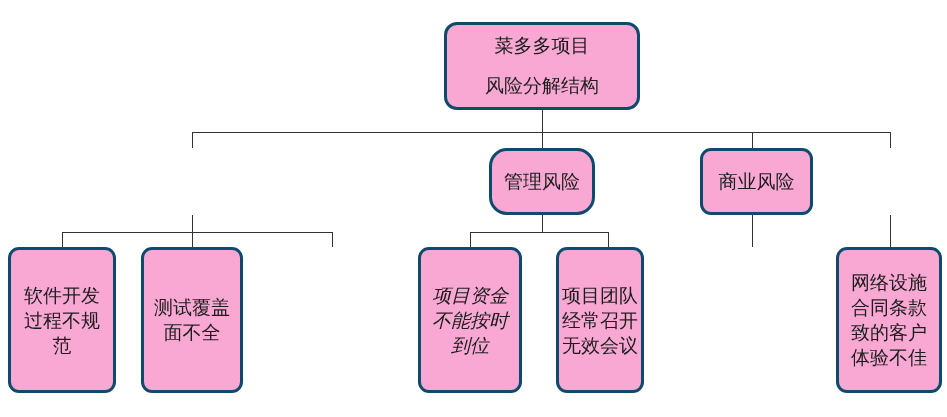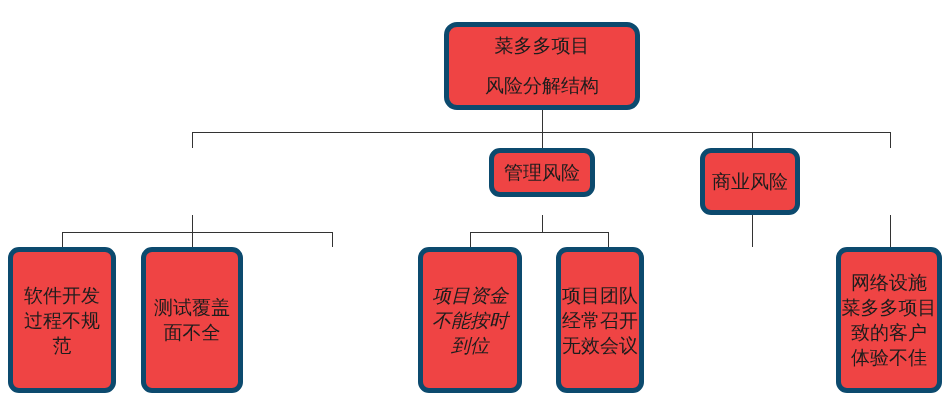--- a/index.html
+++ b/index.html
@@ -12,35 +12,35 @@
     width: 947px;
     height: 417px;
     background: #ffffff;
     overflow: hidden;
     font-family: "Liberation Serif", "DejaVu Serif", serif;
     color: #1d1d1d;
   }
   .node {
     position: absolute;
     box-sizing: border-box;
-    border: 5px solid #0c4a6e;
+    border: 3px solid #0c4a6e;
     border-radius: 11px;
-    background: #ef4444;
+    background: #f9a8d4;
     display: flex;
     align-items: center;
     justify-content: center;
     text-align: center;
     font-size: 19px;
     white-space: pre-line;
     line-height: 25px;
   }
   .node.root   { left: 444px; top: 22px;  width: 196px; height: 88px; line-height: 40px; border-radius: 13px; }
   .node.tech   { left: 137px; top: 148px; width: 110px; height: 67px; }
-  .node.mgmt   { left: 489px; top: 148px; width: 106px; height: 49px; }
-  .node.biz    { left: 700px; top: 148px; width: 100px; height: 67px; }
+  .node.mgmt   { left: 489px; top: 148px; width: 106px; height: 67px; border-radius: 18px; }
+  .node.biz    { left: 700px; top: 148px; width: 113px; height: 67px; }
   .node.ext    { left: 839px; top: 148px; width: 103px; height: 67px; }
   .node.leaf1  { left: 8px;   top: 247px; width: 108px; height: 146px; }
   .node.leaf2  { left: 141px; top: 247px; width: 102px; height: 146px; }
   .node.leaf3  { left: 282px; top: 247px; width: 101px; height: 146px; }
   .node.leaf4  { left: 418px; top: 247px; width: 104px; height: 146px; font-style: italic; }
   .node.leaf5  { left: 556px; top: 247px; width: 88px; height: 146px; }
   .node.leaf6  { left: 700px; top: 247px; width: 105px; height: 146px; }
   .node.leaf7  { left: 836px; top: 247px; width: 106px; height: 146px; }
 
   .vline, .hline {
@@ -127,18 +127,18 @@
 不能按时
 到位</span>
   </div>
   <div class="node leaf5">
     <span>项目团队
 经常召开
 无效会议</span>
   </div>
   <div class="node leaf7">
     <span>网络设施
-菜多多项目
+合同条款
 致的客户
 体验不佳</span>
   </div>
 
 </div>
 
 </body></html>

